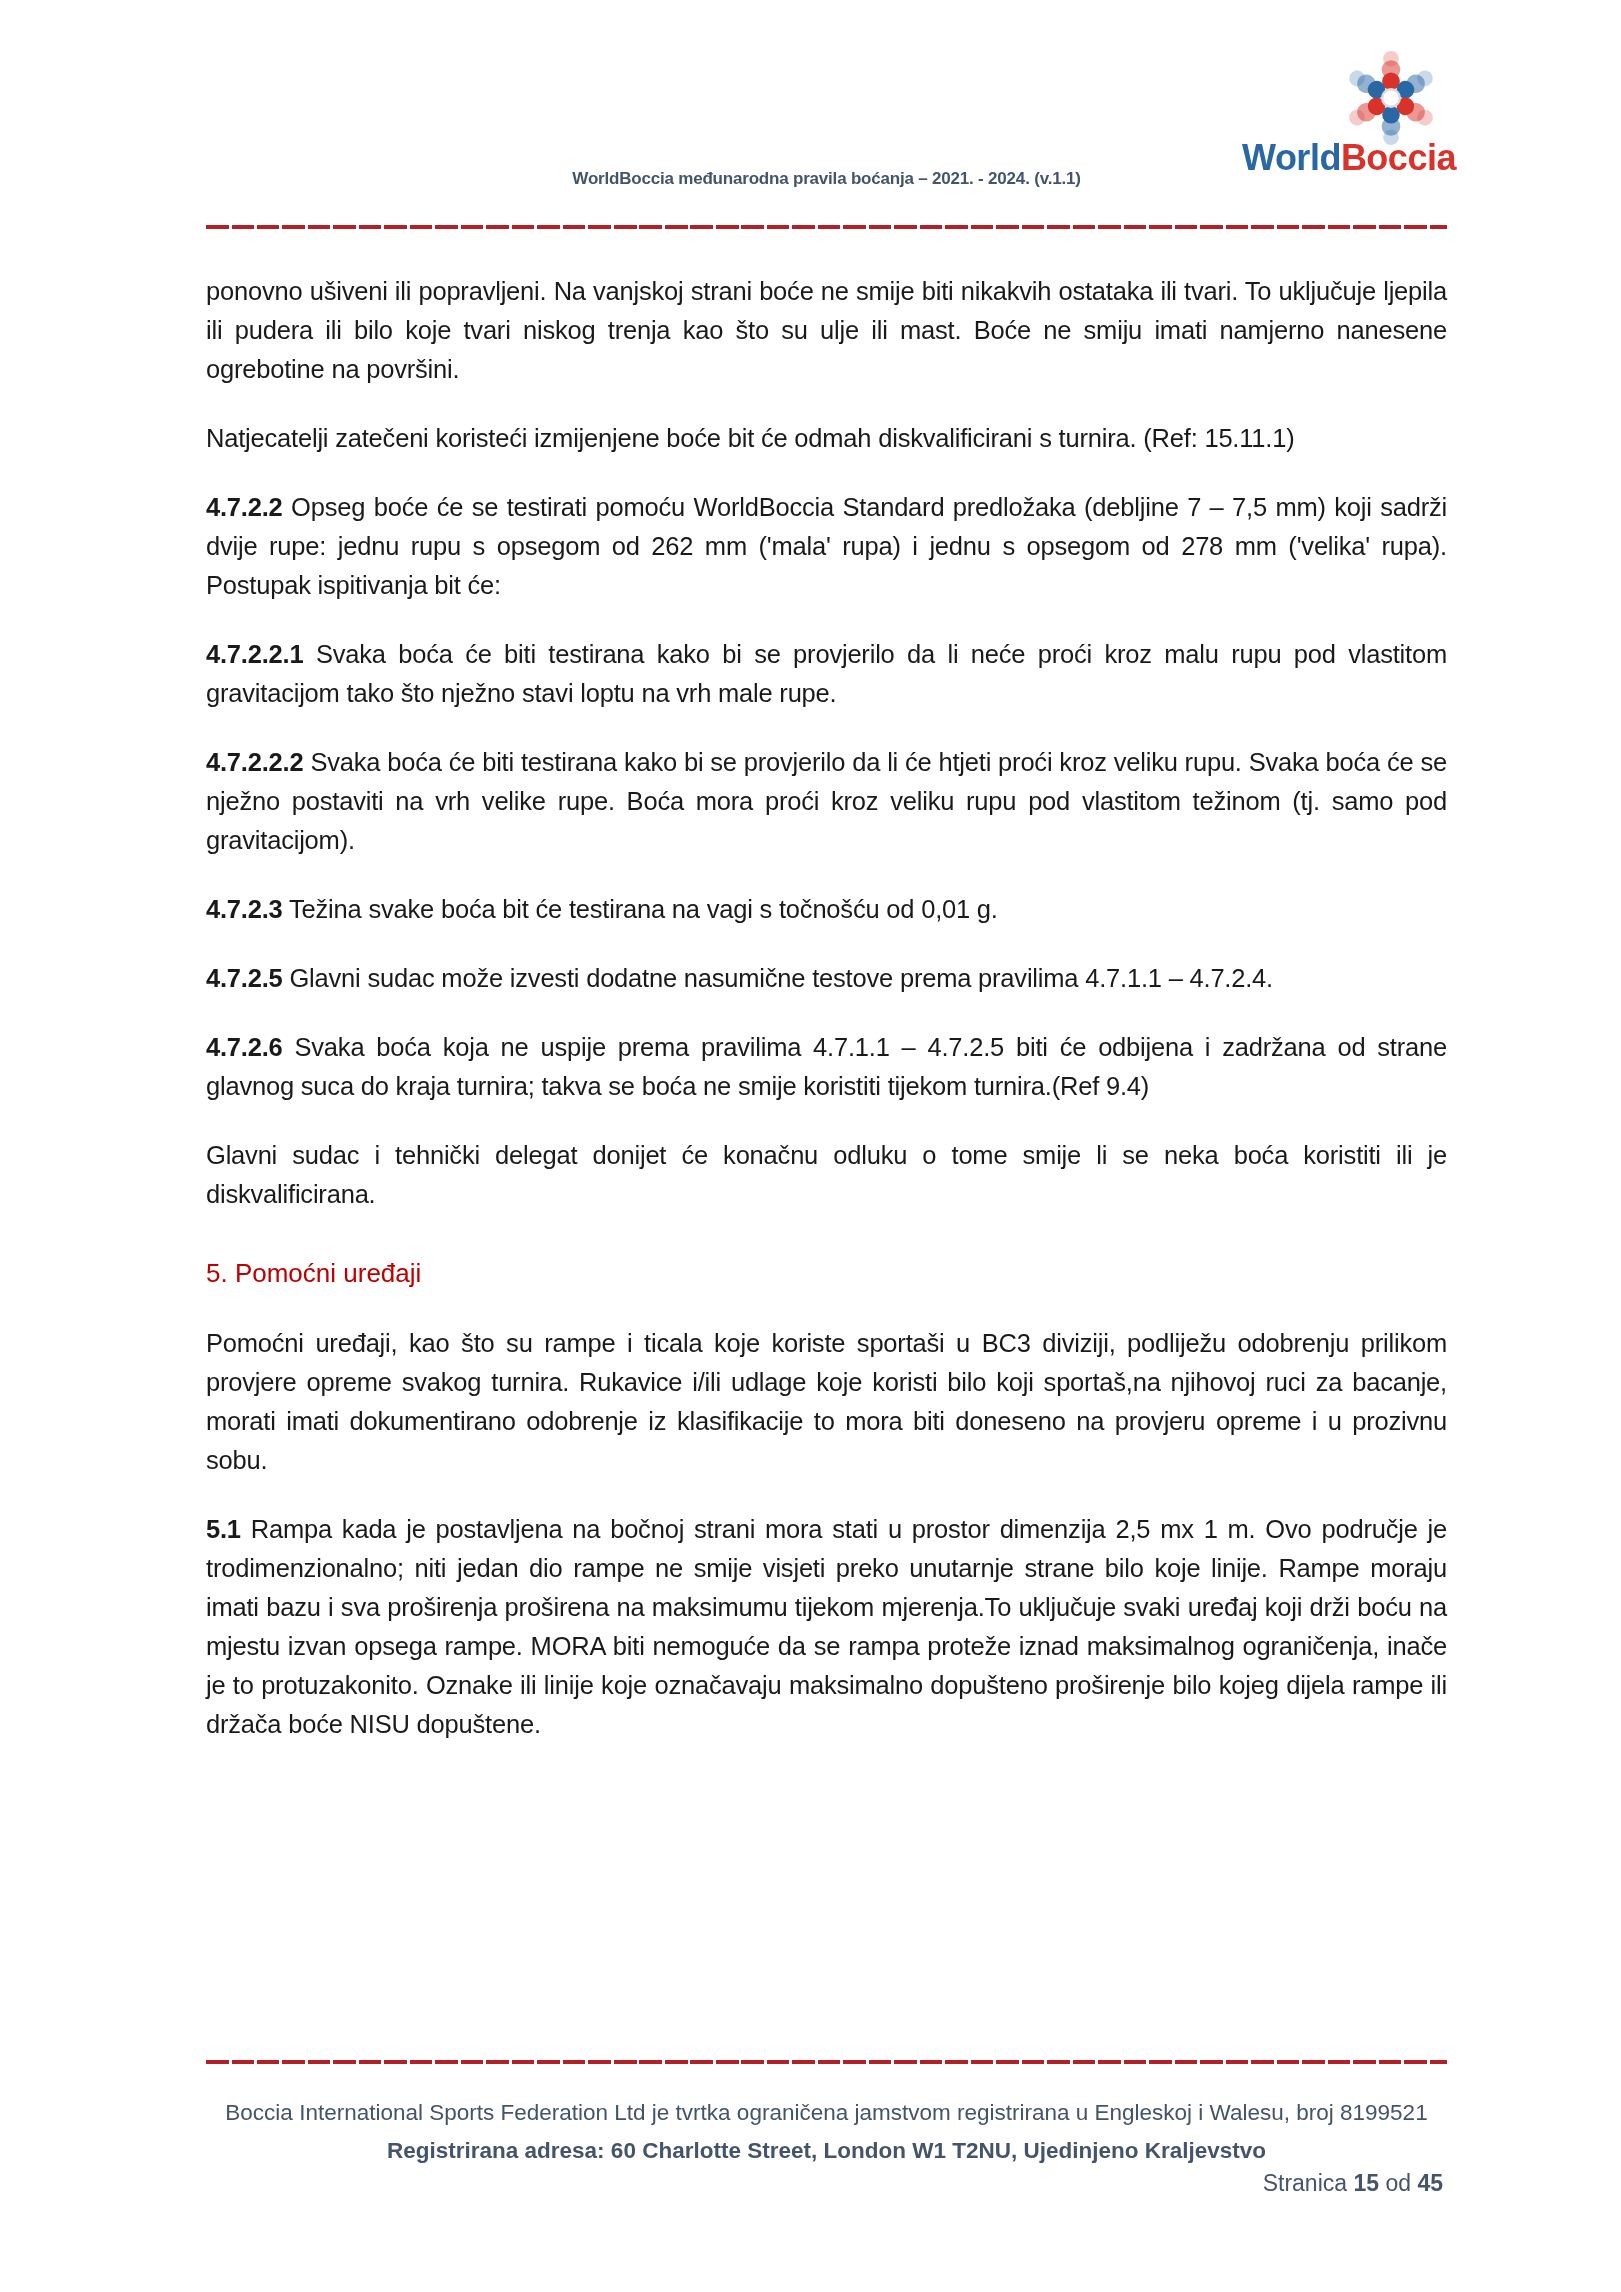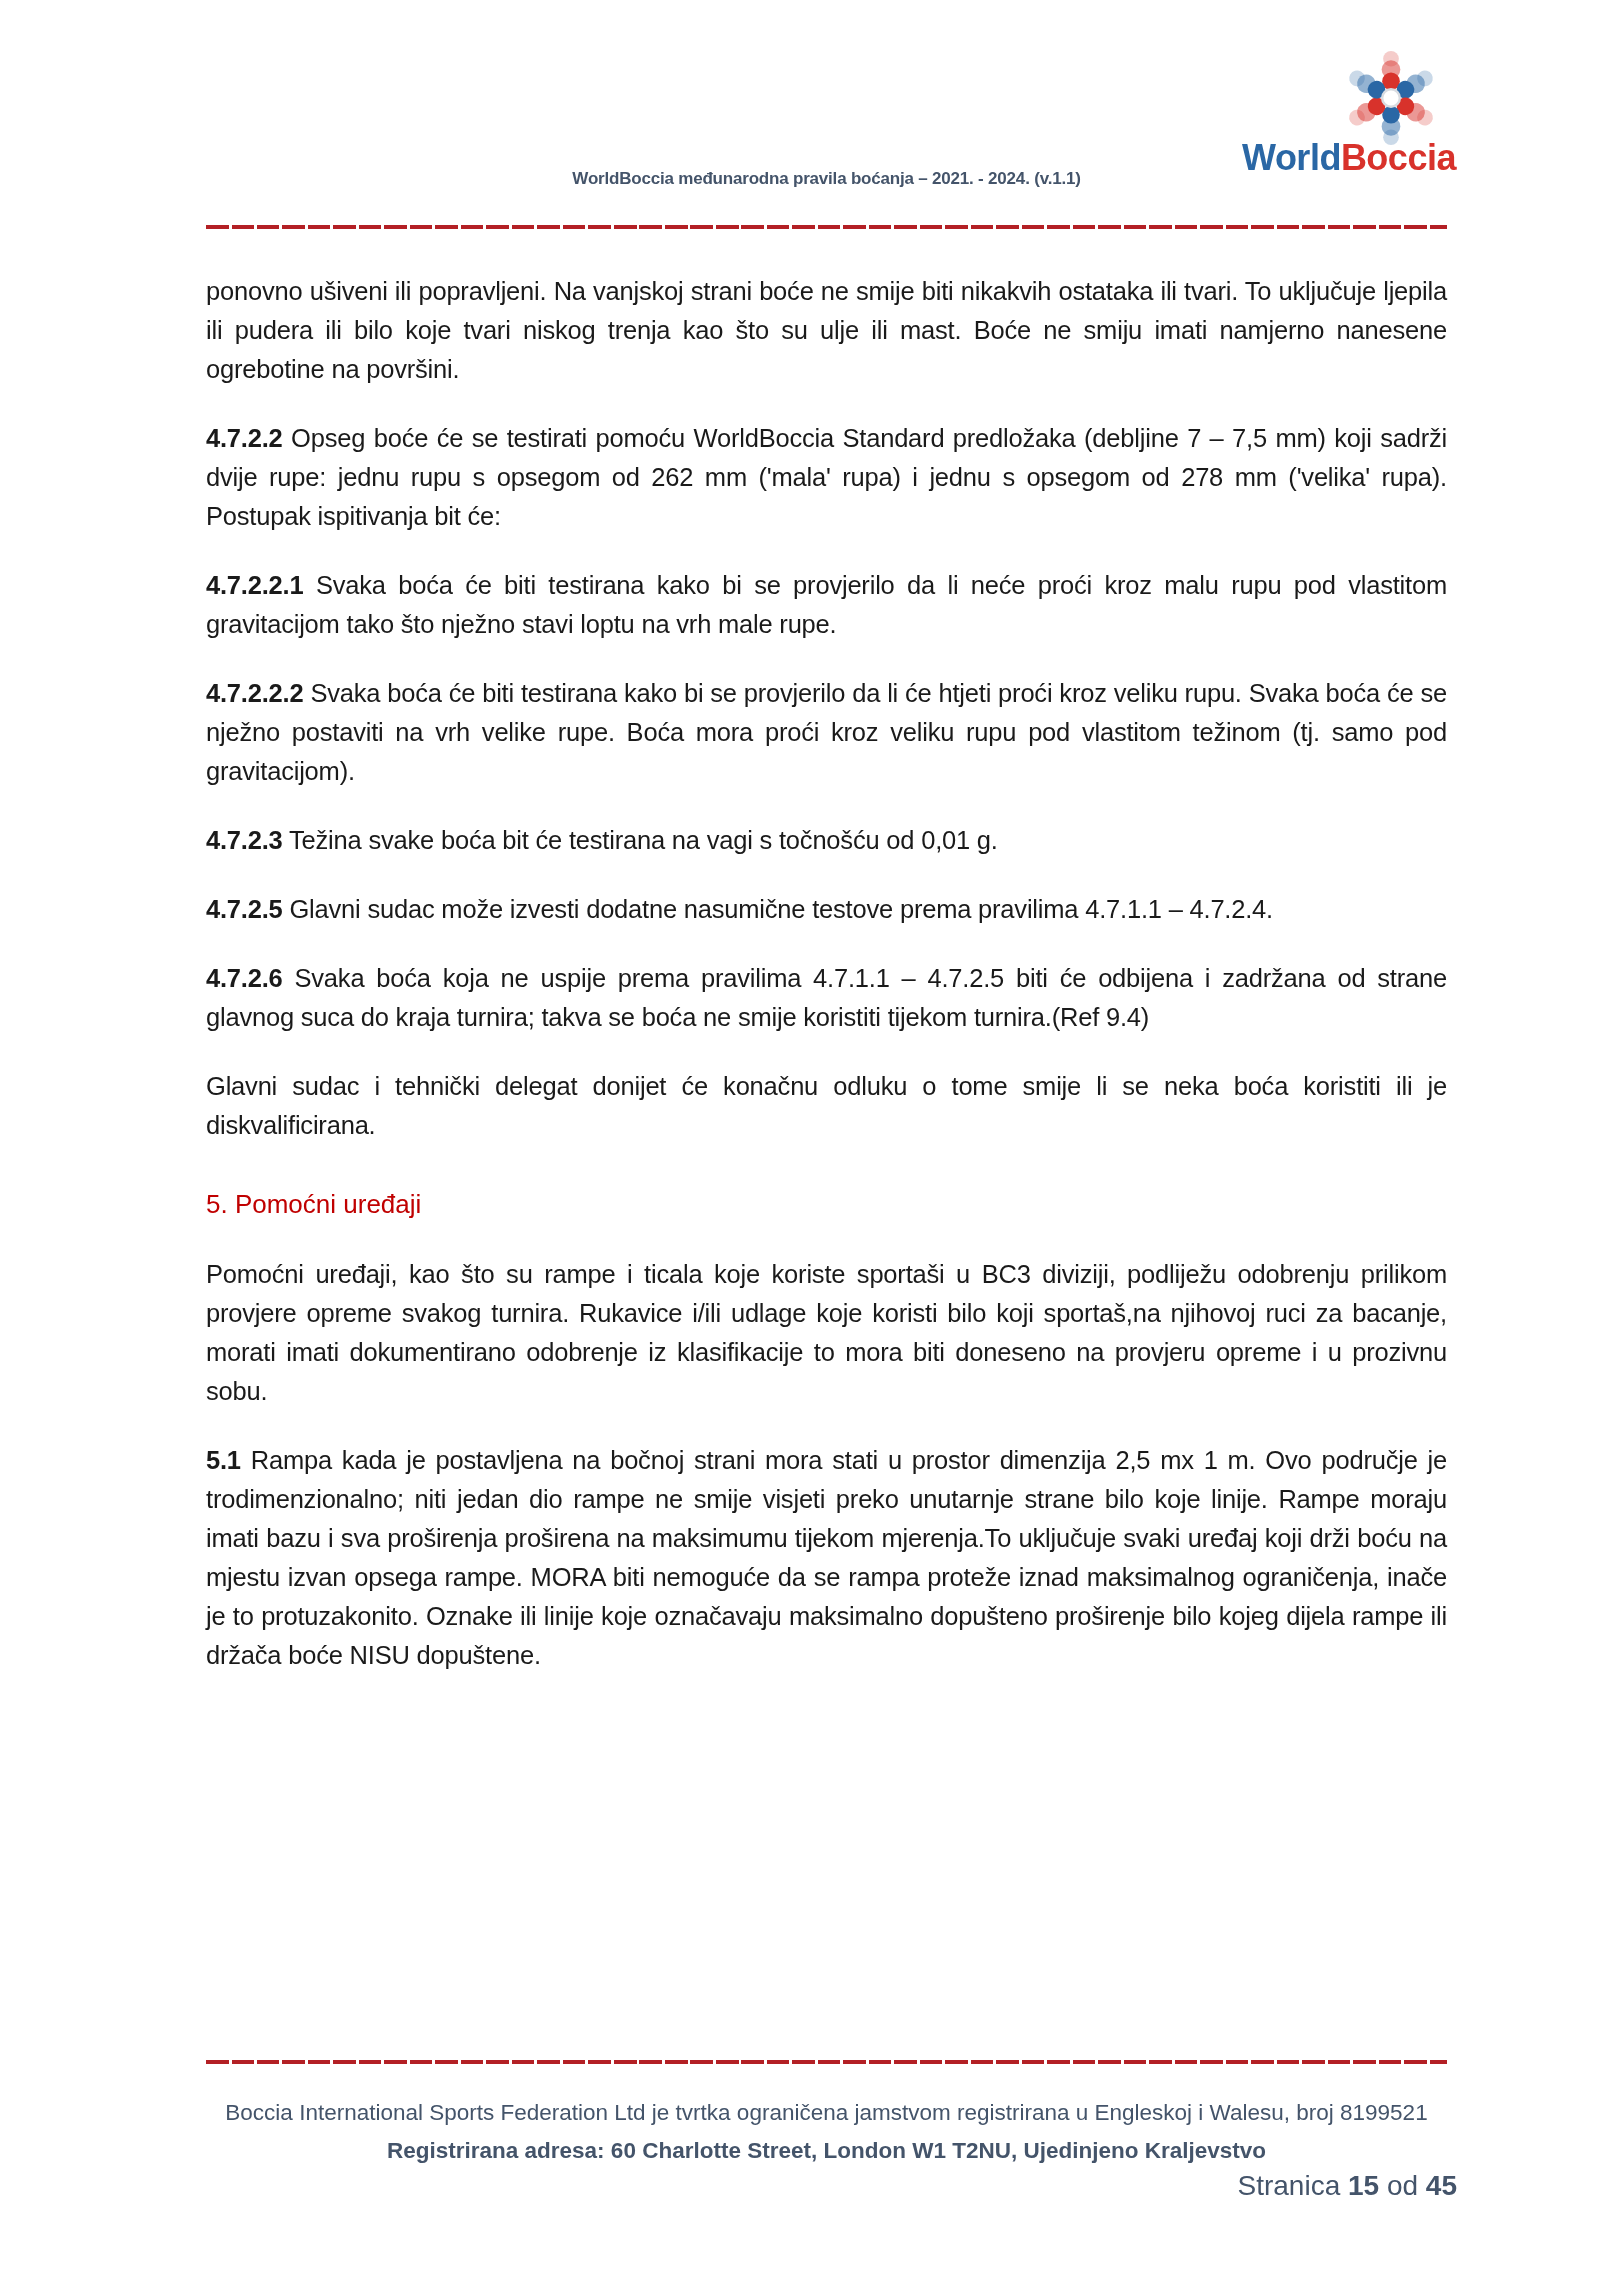--- a/index.html
+++ b/index.html
@@ -67,22 +67,22 @@
   }
 
   
   .footer-line{
     position:absolute;left:0;width:100%;
     text-align:center;color:var(--header-blue);font-size:22.5px;
   }
   .footer-1{top:2100px;}
   .footer-2{top:2138px;font-weight:bold;}
   .page-num{
-    position:absolute;top:2170px;right:180px;
-    color:var(--header-blue);font-size:28px;
+    position:absolute;top:2170px;right:194px;
+    color:var(--header-blue);font-size:23px;
   }
   .page-num b{font-weight:bold;}
 </style>
 </head>
 <body>
 
 <div class="page">
 
   <svg class="logo-star" width="102" height="102" viewBox="-52 -52 104 104" aria-hidden="true">
     <g class="arm-red" transform="rotate(0)">
@@ -119,20 +119,21 @@
   </svg>
   <div class="logo-text">
     <span class="logo-world">World</span><span class="logo-boccia">Boccia</span>
   </div>
 
   <div class="doc-title">WorldBoccia međunarodna pravila boćanja – 2021. - 2024. (v.1.1)</div>
   <div class="rule rule-top"></div>
 
   <div class="content">
     <p class="para"><b></b><span>ponovno ušiveni ili popravljeni. Na vanjskoj strani boće ne smije biti nikakvih ostataka ili tvari. To uključuje ljepila ili pudera ili bilo koje tvari niskog trenja kao što su ulje ili mast. Boće ne smiju imati namjerno nanesene ogrebotine na površini.</span></p>
+    <p class="para"><b></b><span>Natjecatelji zatečeni koristeći izmijenjene boće bit će odmah diskvalificirani s turnira. (Ref: 15.11.1)</span></p>
     <p class="para"><b>4.7.2.2</b><span> Opseg boće će se testirati pomoću WorldBoccia Standard predložaka (debljine 7 – 7,5 mm) koji sadrži dvije rupe: jednu rupu s opsegom od 262 mm ('mala' rupa) i jednu s opsegom od 278 mm ('velika' rupa). Postupak ispitivanja bit će:</span></p>
     <p class="para"><b>4.7.2.2.1</b><span> Svaka boća će biti testirana kako bi se provjerilo da li neće proći kroz malu rupu pod vlastitom gravitacijom tako što nježno stavi loptu na vrh male rupe.</span></p>
     <p class="para"><b>4.7.2.2.2</b><span> Svaka boća će biti testirana kako bi se provjerilo da li će htjeti proći kroz veliku rupu. Svaka boća će se nježno postaviti na vrh velike rupe. Boća mora proći kroz veliku rupu pod vlastitom težinom (tj. samo pod gravitacijom).</span></p>
     <p class="para"><b>4.7.2.3</b><span> Težina svake boća bit će testirana na vagi s točnošću od 0,01 g.</span></p>
     <p class="para"><b>4.7.2.5</b><span> Glavni sudac može izvesti dodatne nasumične testove prema pravilima 4.7.1.1 – 4.7.2.4.</span></p>
     <p class="para"><b>4.7.2.6</b><span> Svaka boća koja ne uspije prema pravilima 4.7.1.1 – 4.7.2.5 biti će odbijena i zadržana od strane glavnog suca do kraja turnira; takva se boća ne smije koristiti tijekom turnira.(Ref 9.4)</span></p>
     <p class="para"><b></b><span>Glavni sudac i tehnički delegat donijet će konačnu odluku o tome smije li se neka boća koristiti ili je diskvalificirana.</span></p>
 
     <h2 class="section-heading">5. Pomoćni uređaji</h2>
 

